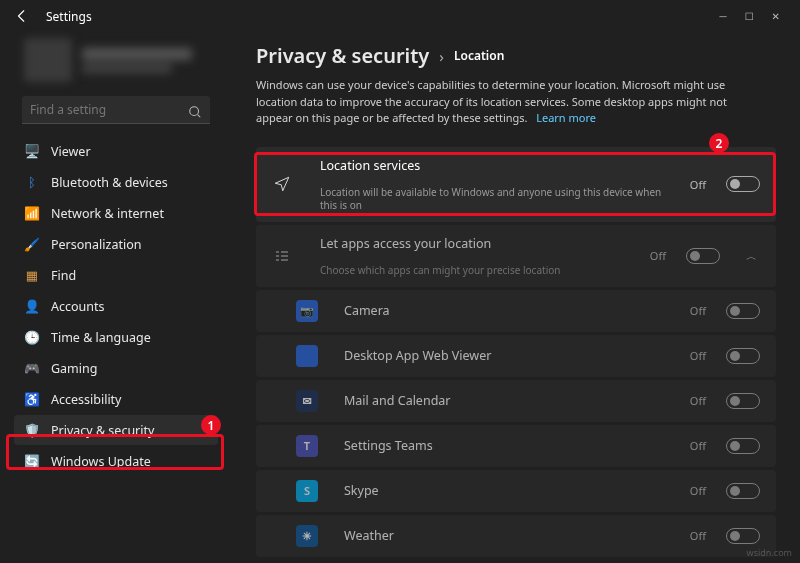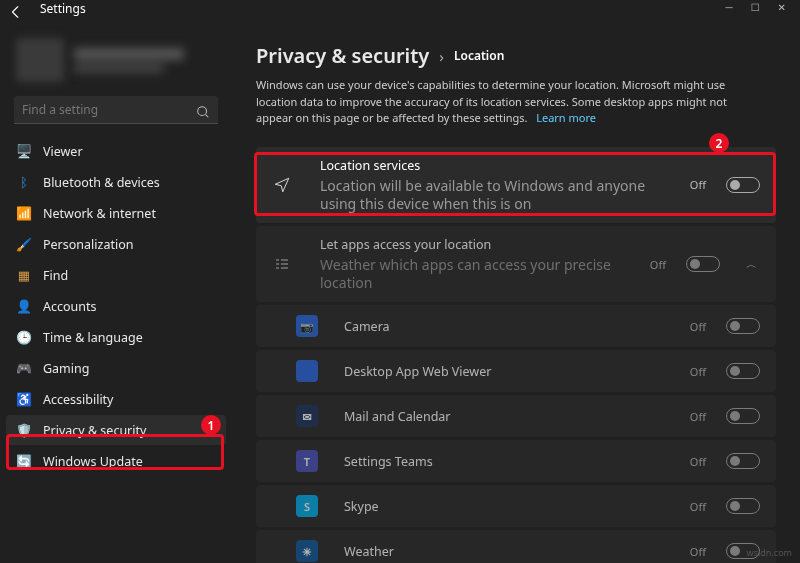--- a/index.html
+++ b/index.html
@@ -1,25 +1,25 @@
 <!DOCTYPE html>
 <html><head>
 <meta charset="utf-8">
 <style>
   * { margin:0; padding:0; box-sizing:border-box; font-family:"Segoe UI",system-ui,sans-serif; }
   body { width:800px; height:563px; background:#202020; color:#fff; overflow:hidden; position:relative; }
 
-  .titlebar { display:flex; align-items:flex-start; height:32px; padding:0 4px; }
+  .titlebar { display:flex; align-items:center; height:32px; padding:0 10px; }
   .back-btn { width:24px;height:24px;display:flex;align-items:center;justify-content:center;color:#fff;cursor:pointer; }
   .title { font-size:12px; margin-left:12px; }
   .win-controls { margin-left:auto; display:flex; gap:18px; padding-right:10px; color:#bbb; font-size:10px; }
 
   .main { display:flex; height:calc(100% - 32px); }
 
-  .sidebar { width:232px; padding:0 6px; }
+  .sidebar { width:232px; padding:0 14px; }
   .profile { display:flex; align-items:center; gap:10px; padding:6px 10px 14px 10px; }
   .avatar { width:48px;height:44px;background:#3a3a3a;border-radius:4px;filter:blur(4px); }
   .profile-text { filter:blur(5px); }
   .profile-name { font-size:13px;color:#ddd;background:#555;border-radius:3px;width:110px;height:12px;margin-bottom:4px; }
   .profile-sub  { font-size:10px;color:#888;background:#444;border-radius:3px;width:90px;height:9px; }
 
   .search-wrap { position:relative; margin:0 8px 12px 8px; }
   .search-input { width:100%; height:28px; background:#2d2d2d; border:none; border-bottom:1px solid #4a4a4a; color:#ccc; font-size:12px; padding:0 30px 0 8px; border-radius:3px 3px 0 0; outline:none; }
   .search-icon { position:absolute; right:8px; top:6px; color:#bbb; }
 
@@ -35,21 +35,21 @@
   .bc-current { font-size:12px; font-weight:600; color:#fff; }
   .desc { font-size:11px; line-height:1.5; color:#cfcfcf; max-width:510px; }
   .learn { color:#60cdff; cursor:pointer; }
 
   .card-area { margin-top:20px; }
   .card { background:#2b2b2b; border-radius:4px; margin-bottom:3px; display:flex; align-items:center; padding:10px 16px; min-height:56px;gap:12px; }
   .card.sub { min-height:42px; padding:6px 16px 6px 40px; }
   .card-icon { width:20px;height:20px;display:flex;align-items:center;justify-content:center;color:#ccc;margin-right:16px;flex-shrink:0; }
   .card-body { flex:1; }
   .card-title { font-size:12.5px; color:#fff; }
-  .card-sub { font-size:14px; color:#999; margin-top:3px; max-width:380px; line-height:1.3; }
+  .card-sub { font-size:10px; color:#999; margin-top:12px; max-width:380px; line-height:1.3; }
   .toggle-label { font-size:11px; color:#bbb; margin-right:8px; }
   .toggle { width:34px;height:16px;border:1px solid #aaa;border-radius:10px;position:relative;cursor:pointer;flex-shrink:0; }
   .toggle::after { content:"";position:absolute;width:10px;height:10px;border-radius:50%;background:#aaa;top:2px;left:3px; }
   .chev { width:14px;margin-left:14px;color:#ccc;font-size:11px; }
 
   .app-icon { width:22px;height:22px;border-radius:4px;display:flex;align-items:center;justify-content:center;margin-right:14px;flex-shrink:0;font-size:11px;color:#fff;font-weight:600; }
 
   .ann-box { position:absolute; border:3px solid #e81123; border-radius:4px; pointer-events:none; }
   .ann-badge { position:absolute; width:20px;height:20px;border-radius:50%;background:#e81123;color:#fff;font-size:12px;font-weight:600;display:flex;align-items:center;justify-content:center;pointer-events:none; }
 
@@ -170,21 +170,21 @@
               <rect x="2" y="3" width="3" height="2" fill="#888"></rect>
               <rect x="7" y="3" width="7" height="2" fill="#888"></rect>
               <rect x="2" y="7" width="3" height="2" fill="#888"></rect>
               <rect x="7" y="7" width="7" height="2" fill="#888"></rect>
               <rect x="2" y="11" width="3" height="2" fill="#888"></rect>
               <rect x="7" y="11" width="7" height="2" fill="#888"></rect>
             </svg>
         </span>
         <div class="card-body">
           <div class="card-title">Let apps access your location</div>
-          <div class="card-sub">Weather which apps can access your precise location</div>
+          <div class="card-sub">Choose which apps can might your precise location</div>
         </div>
         <span class="toggle-label">Off</span>
         <div class="toggle"></div>
         <span class="chev">︿</span>
       </div>
 
       <div id="app-list">
           <div class="card sub" style="opacity: 0.65;">
             <span class="app-icon" style="background:#2a6be0">📷</span>
                <div class="card-body">

